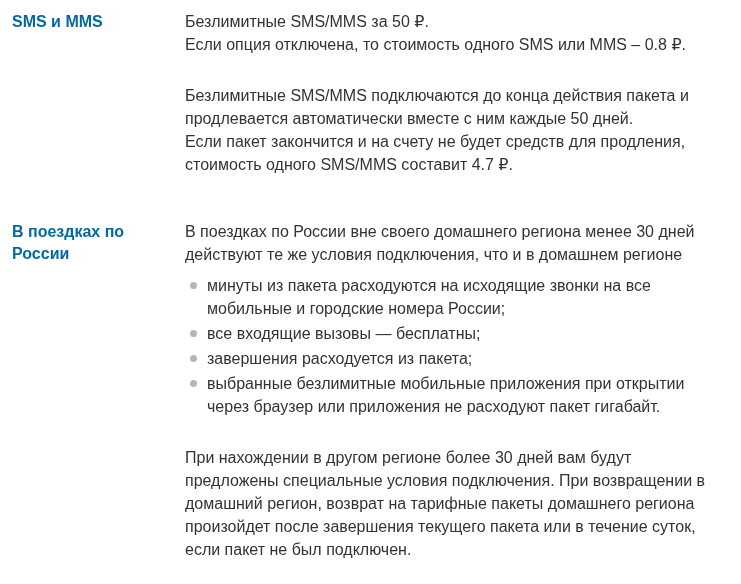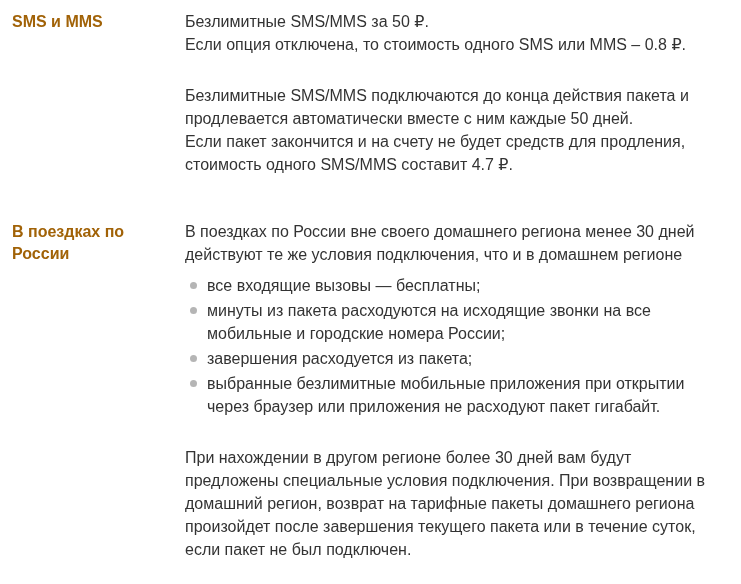--- a/index.html
+++ b/index.html
@@ -22,21 +22,21 @@
     display: flex;
     align-items: flex-start;
   }
   .row + .row {
     margin-top: 44px;
   }
   .row-label {
     width: 173px;
     flex-shrink: 0;
     font-weight: bold;
-    color: #a16207;
+    color: #0369a1;
     font-size: 16px;
     line-height: 22px;
     padding-top: 1px;
   }
   .row-content {
     width: 548px;
   }
   .para .line {
     display: block;
   }
@@ -89,25 +89,25 @@
   </section>
 
   <section class="row">
     <div class="row-label">В поездках по России</div>
     <div class="row-content">
       <div class="para intro">В поездках по России вне своего домашнего региона менее 30 дней действуют те же условия подключения, что и в домашнем регионе</div>
 
       <ul class="bullets">
         <li>
           <span class="dot"></span>
-          <span>все входящие вызовы — бесплатны;</span>
+          <span>минуты из пакета расходуются на исходящие звонки на все мобильные и городские номера России;</span>
         </li>
         <li>
           <span class="dot"></span>
-          <span>минуты из пакета расходуются на исходящие звонки на все мобильные и городские номера России;</span>
+          <span>все входящие вызовы — бесплатны;</span>
         </li>
         <li>
           <span class="dot"></span>
           <span>завершения расходуется из пакета;</span>
         </li>
         <li>
           <span class="dot"></span>
           <span>выбранные безлимитные мобильные приложения при открытии через браузер или приложения не расходуют пакет гигабайт.</span>
         </li>
       </ul>

